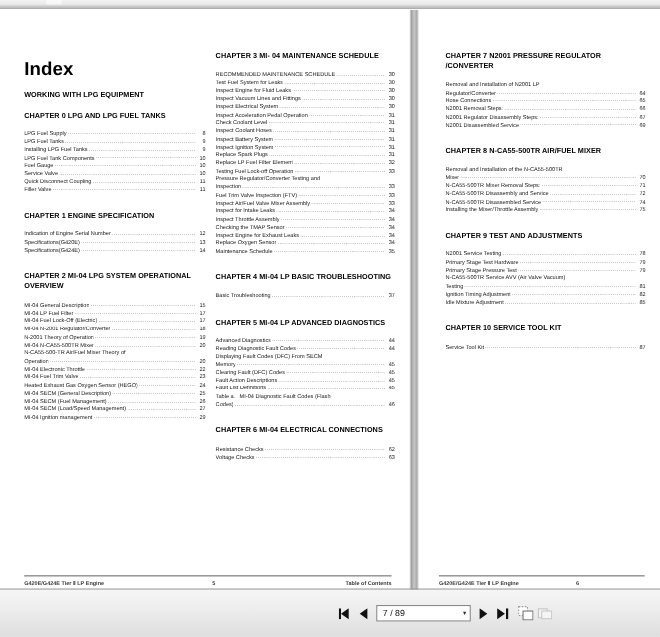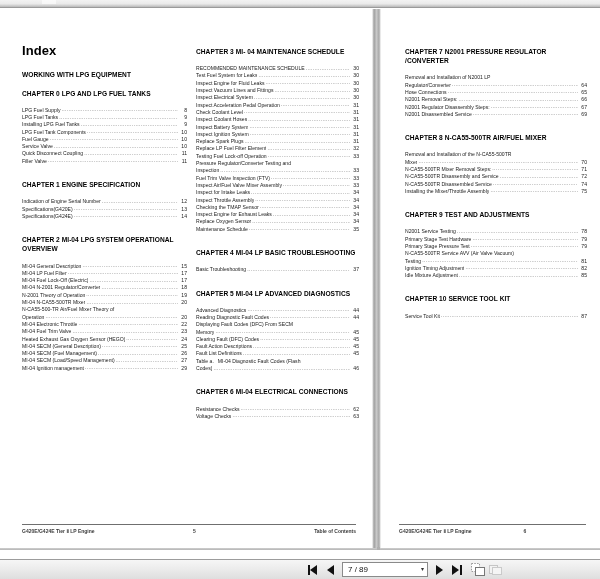--- a/index.html
+++ b/index.html
@@ -78,25 +78,25 @@
     line-height: 7.35px;
     color: #212121;
   }
   
   .col-a { left: 22px;  width: 165px; }
   .col-b { left: 196px; width: 163px; }
   
   .col-c { left: 24px;  width: 182px; }
 
   .index-title {
-    font-size: 13px;
+    font-size: 17px;
     font-weight: bold;
     letter-spacing: .1px;
     color: #000;
-    margin: 0 0 16px 0;
+    margin: 12px 0 16px 0;
   }
 
   .sect-head {
     font-size: 6.6px;
     font-weight: bold;
     color: #000;
     letter-spacing: .05px;
     line-height: 9.2px;
     margin: 0 0 9px 0;
   }
@@ -165,21 +165,21 @@
   .footer-left   { flex: 0 0 auto; }
   .footer-center { flex: 1 1 auto; text-align: center; }
   .footer-right  { flex: 0 0 auto; min-width: 62px; text-align: right; }
   .page-right .footer-center { text-align: left; padding-left: 52px; }
   .page-right .footer-right { min-width: 0; }
 
   
   .bottom-bar {
     position: absolute;
     left: 0; bottom: 0;
-    width: 600px; height: 20px;
+    width: 600px; height: 44px;
     background: linear-gradient(to bottom, #f6f6f6 0%, #ececec 45%, #dedede 100%);
     border-top: 1px solid #9c9c9c;
     display: flex;
     align-items: center;
     justify-content: flex-end;
     padding-right: 97px;
     gap: 0px;
   }
   .tb-btn {
     width: 17px; height: 18px;

